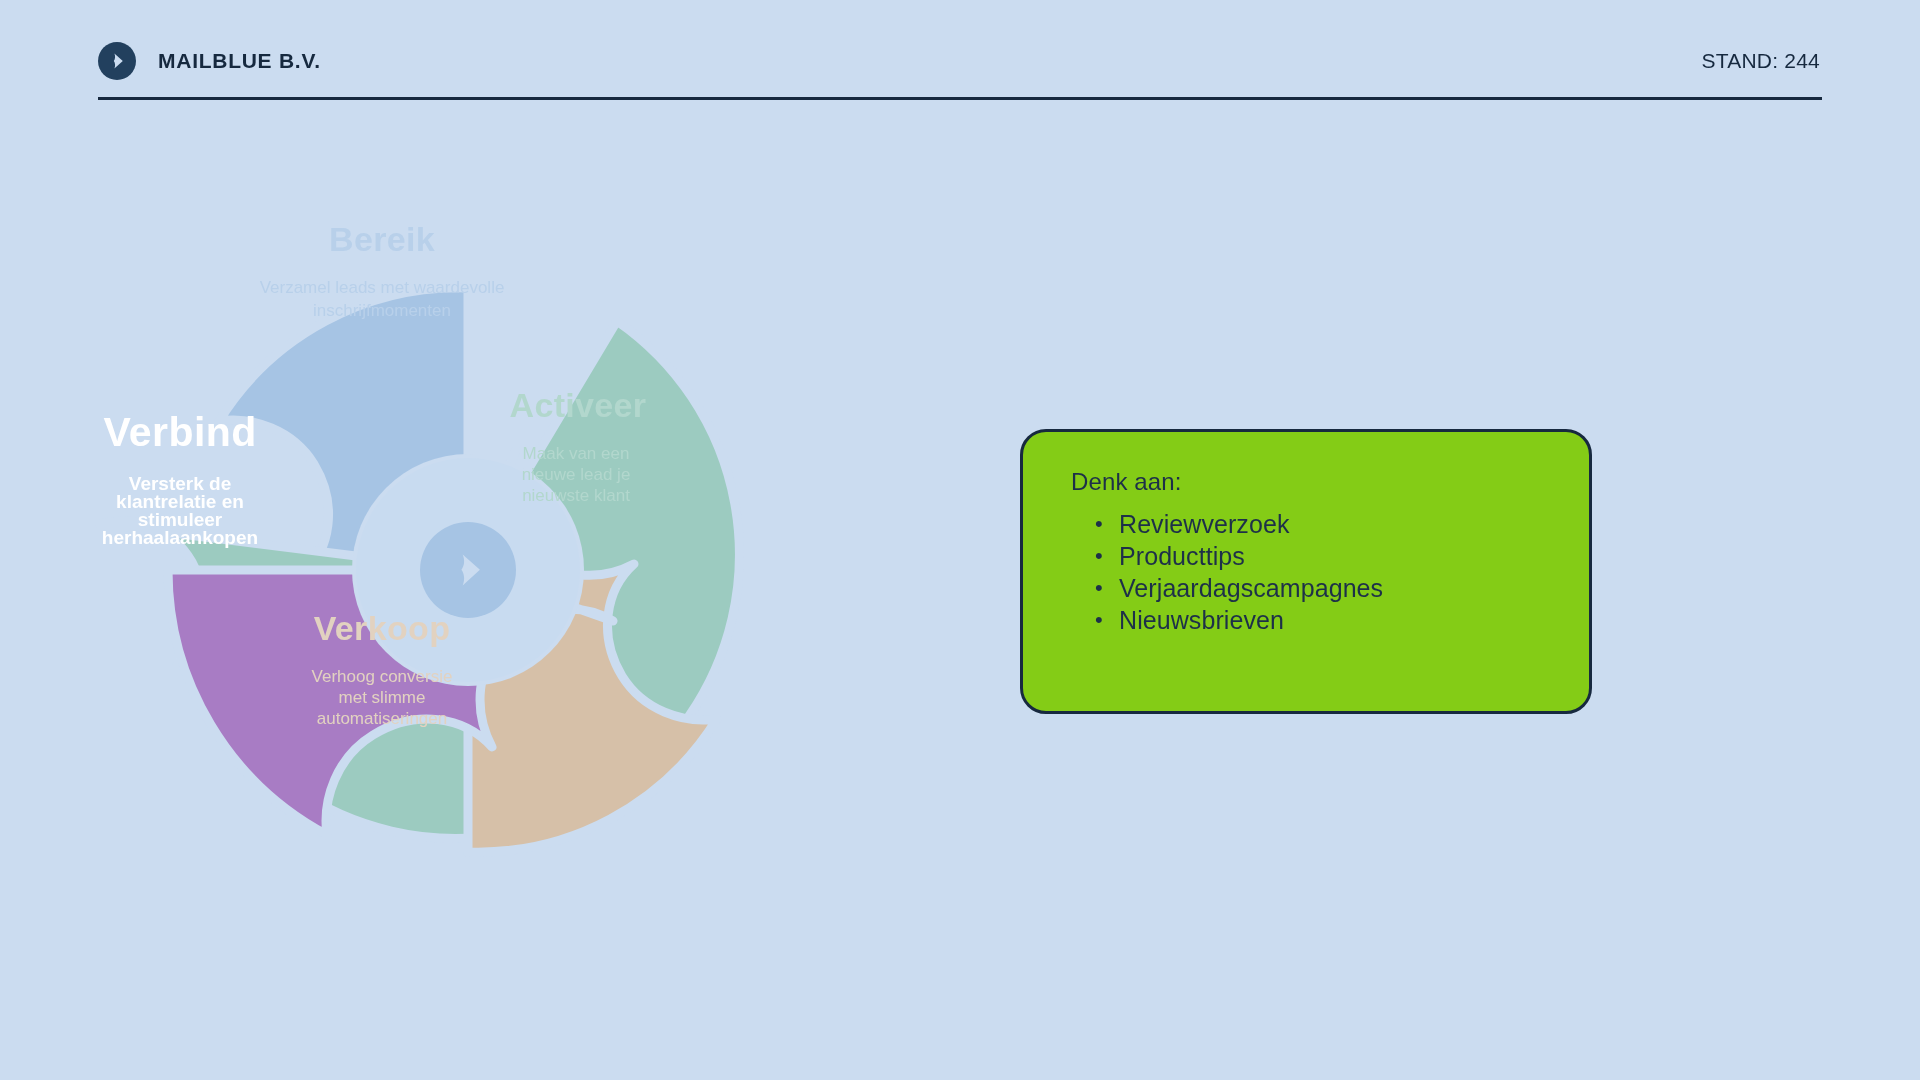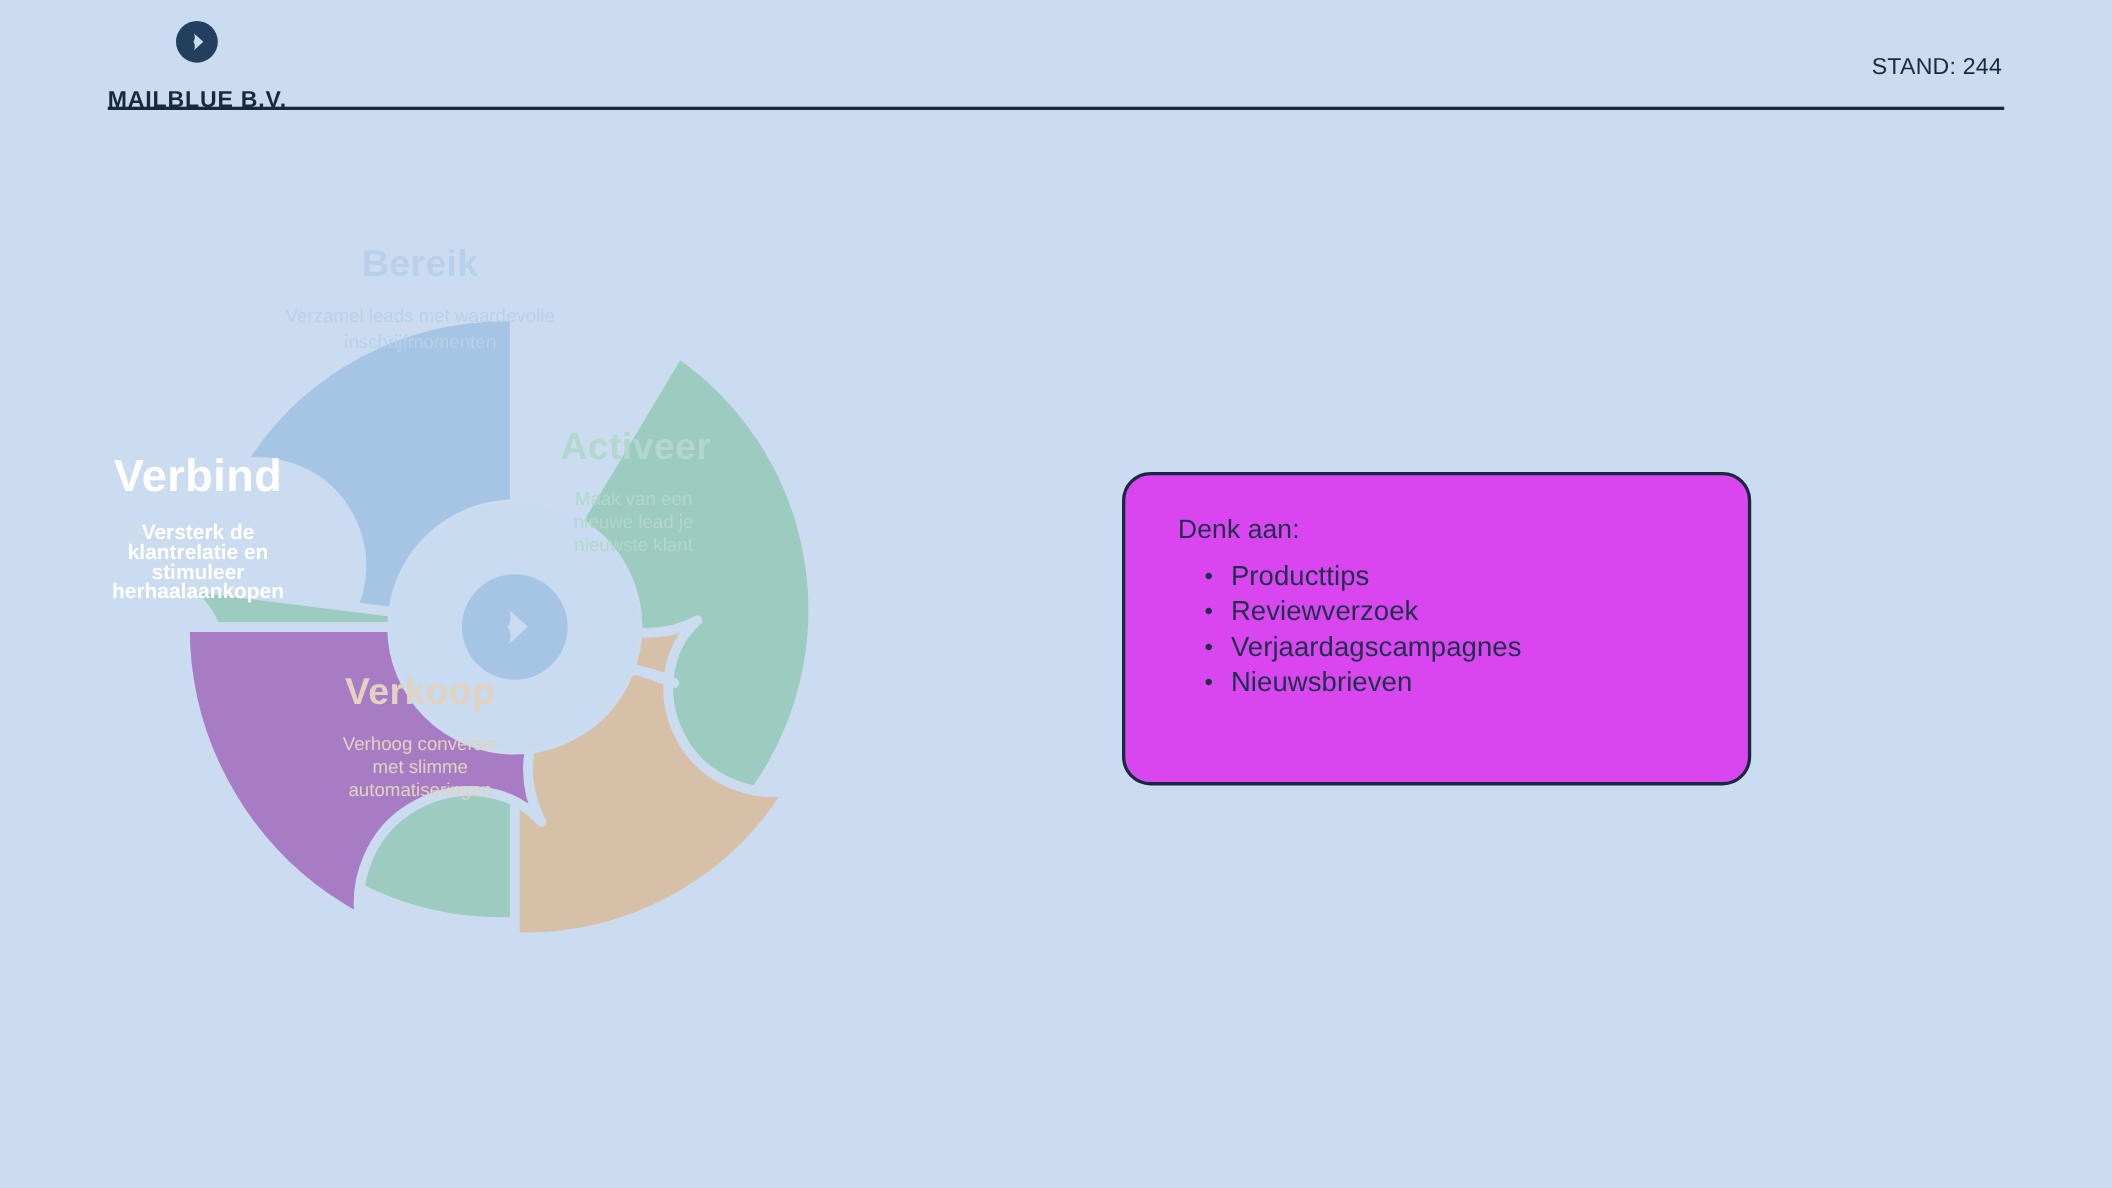--- a/index.html
+++ b/index.html
@@ -28,21 +28,20 @@
     display: flex;
     align-items: center;
     justify-content: space-between;
     border-bottom: 3px solid #17293f;
   }
 
   #brand {
     display: flex;
     align-items: center;
     gap: 22px;
-    flex-direction: column;
   }
 
   .brand-mark {
     width: 38px;
     height: 38px;
     border-radius: 50%;
     background: #22405e;
     display: flex;
     align-items: center;
     justify-content: center;
@@ -91,21 +90,21 @@
   .seg-title-active { font-size: 41px; fill: #ffffff; }
   .seg-desc-active  { font-size: 19px; font-weight: 700; fill: #ffffff; }
 
   
   #callout {
     position: absolute;
     left: 1020px;
     top: 429px;
     width: 572px;
     height: 285px;
-    background: #d946ef;
+    background: #84cc16;
     border: 3px solid #17293f;
     border-radius: 26px;
     padding: 36px 44px 30px 48px;
   }
 
   #callout-title {
     font-size: 24px;
     font-weight: 400;
     color: #1d3049;
     margin-bottom: 12px;
@@ -243,18 +242,18 @@
       <text class="seg-desc seg-desc-active" x="92" y="348" text-anchor="middle">stimuleer</text>
       <text class="seg-desc seg-desc-active" x="92" y="366" text-anchor="middle">herhaalaankopen</text>
     </g>
 
   </svg>
 </div>
 
 <div id="callout">
   <div id="callout-title">Denk aan:</div>
   <ul id="callout-list">
+    <li>Reviewverzoek</li>
     <li>Producttips</li>
-    <li>Reviewverzoek</li>
     <li>Verjaardagscampagnes</li>
     <li>Nieuwsbrieven</li>
   </ul>
 </div>
 
 </body></html>

